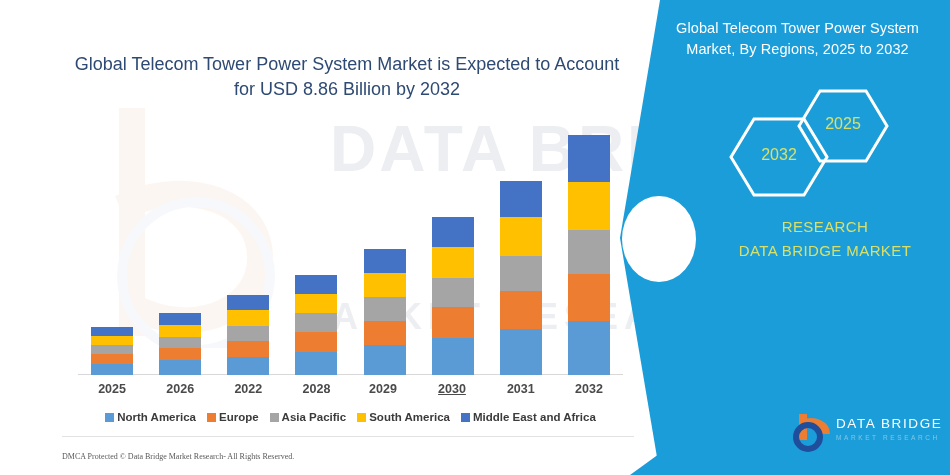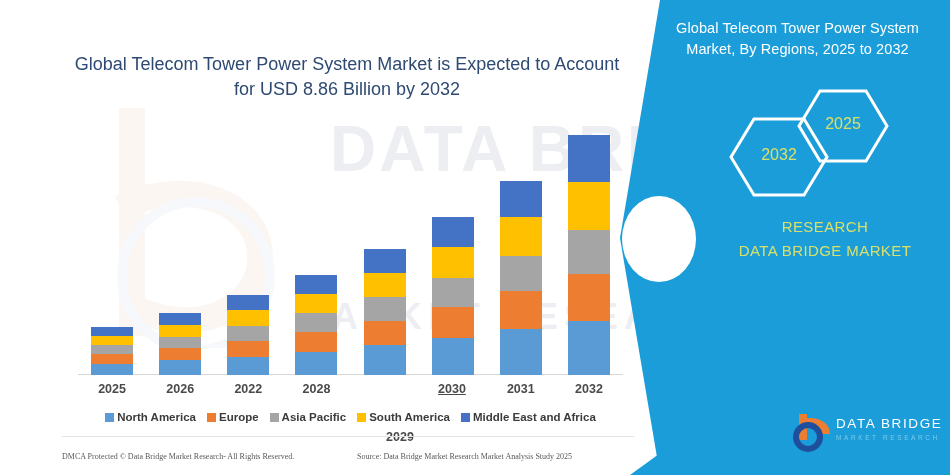--- a/index.html
+++ b/index.html
@@ -188,21 +188,21 @@
         <div class="seg" style="height: 46.7692px; background: rgb(237, 125, 49);"></div>
         <div class="seg" style="height: 54.1538px; background: rgb(91, 155, 213);"></div>
       </div>
     </div>
 
   <div class="xlabels">
       <div class="xlabel" style="left: 4.0625px;">2025</div>
       <div class="xlabel" style="left: 72.1875px;">2026</div>
       <div class="xlabel" style="left: 140.312px;">2022</div>
       <div class="xlabel" style="left: 208.438px;">2028</div>
-      <div class="xlabel" style="left: 292px; margin-top: 48px;">2029</div>
+      <div class="xlabel" style="left: 275px;">2029</div>
       <div class="xlabel" style="left: 344px; text-decoration: underline;">2030</div>
       <div class="xlabel" style="left: 412.812px;">2031</div>
       <div class="xlabel" style="left: 480.938px;">2032</div>
     </div>
 
   <div class="legend">
       <div class="legend-item">
         <span class="legend-swatch" style="background: rgb(91, 155, 213);"></span>
         <span class="legend-label">North America</span>
       </div>
@@ -221,21 +221,20 @@
       <div class="legend-item">
         <span class="legend-swatch" style="background: rgb(68, 114, 196);"></span>
         <span class="legend-label">Middle East and Africa</span>
       </div>
     </div>
 
   <div class="legend-rule"></div>
 
   <div class="footer">
     <div class="foot-left">DMCA Protected © Data Bridge Market Research-  All Rights Reserved.</div>
-    <div class="foot-right">Source:  Data Bridge Market Research  Market Analysis Study 2025</div>
   </div>
   <div class="foot-tri"></div>
 
   <div class="right-panel"></div>
   <div class="notch"></div>
 
   <div class="panel-title">Global Telecom Tower Power System Market, By Regions, 2025 to 2032</div>
 
   <div class="hexwrap">
     <div class="hex hex2025">

